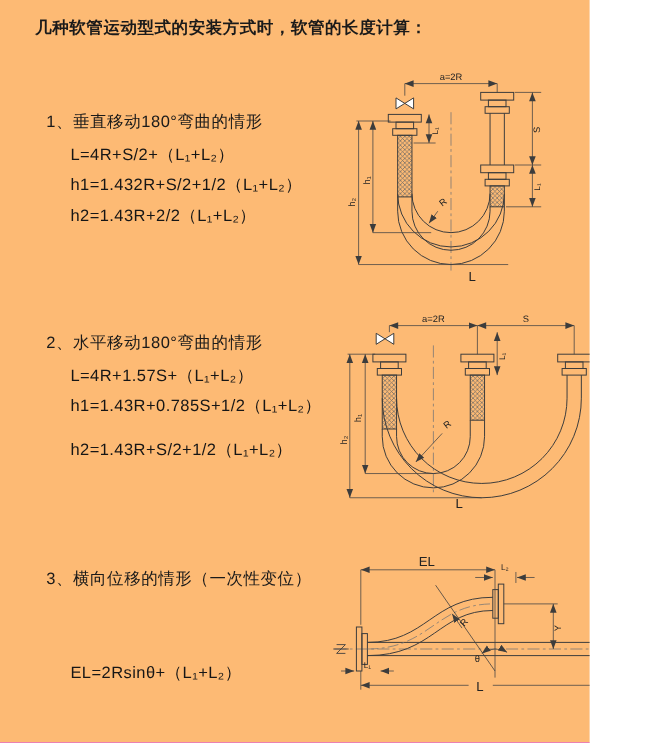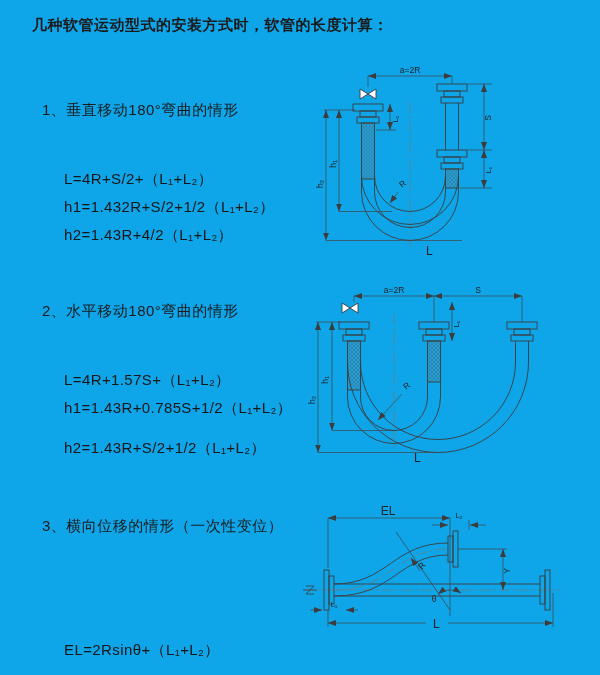--- a/index.html
+++ b/index.html
@@ -1,49 +1,49 @@
 <!DOCTYPE html>
 <html><head>
 <meta charset="utf-8">
 <style>
   html,body{margin:0;padding:0;background:#fff;}
   .page{
-    position:relative;width:600px;height:675px;background:#0ea5e9;
+    position:relative;width:536px;height:675px;background:#fdba74;
     font-family:"Liberation Sans","DejaVu Sans",sans-serif;color:#1a1a1a;
     overflow:hidden;border-bottom:1px solid #d946ef;
   }
   .title{
     position:absolute;left:32px;top:16px;font-size:15px;font-weight:bold;
     letter-spacing:0.5px;margin:0;
   }
   .sec-heading{
     position:absolute;font-size:15px;font-weight:normal;letter-spacing:0.5px;
     white-space:nowrap;
   }
   .formula{
     position:absolute;font-size:15px;font-weight:normal;letter-spacing:0.4px;
-    white-space:nowrap;color:#161616;margin-top:39px;
+    white-space:nowrap;color:#161616;
   }
   .diagram{position:absolute;}
   svg text{font-family:"Liberation Sans","DejaVu Sans",sans-serif;fill:#222;}
   .dimtxt{font-size:8.5px;}
   .dimtxt-sm{font-size:7.5px;}
   .biglbl{font-size:12px;}
 </style>
 </head>
 <body>
 
 <div class="page">
 
   <h1 class="title">几种软管运动型式的安装方式时，软管的长度计算：</h1>
 
   <div class="sec-heading" style="left:42px;top:101px">1、垂直移动180°弯曲的情形</div>
   <div class="formula" style="left:64px;top:131px">L=4R+S/2+（L₁+L₂）</div>
   <div class="formula" style="left:64px;top:159px">h1=1.432R+S/2+1/2（L₁+L₂）</div>
-  <div class="formula" style="left:64px;top:187px">h2=1.43R+4/2（L₁+L₂）</div>
+  <div class="formula" style="left:64px;top:187px">h2=1.43R+2/2（L₁+L₂）</div>
 
   <div class="sec-heading" style="left:42px;top:302px">2、水平移动180°弯曲的情形</div>
   <div class="formula" style="left:64px;top:332px">L=4R+1.57S+（L₁+L₂）</div>
   <div class="formula" style="left:64px;top:360px">h1=1.43R+0.785S+1/2（L₁+L₂）</div>
   <div class="formula" style="left:64px;top:400px">h2=1.43R+S/2+1/2（L₁+L₂）</div>
 
   <div class="sec-heading" style="left:42px;top:517px">3、横向位移的情形（一次性变位）</div>
   <div class="formula" style="left:64px;top:602px">EL=2Rsinθ+（L₁+L₂）</div>
 
   <svg class="diagram" style="left:312px;top:64px" width="285" height="202" viewBox="0 0 285 202">

